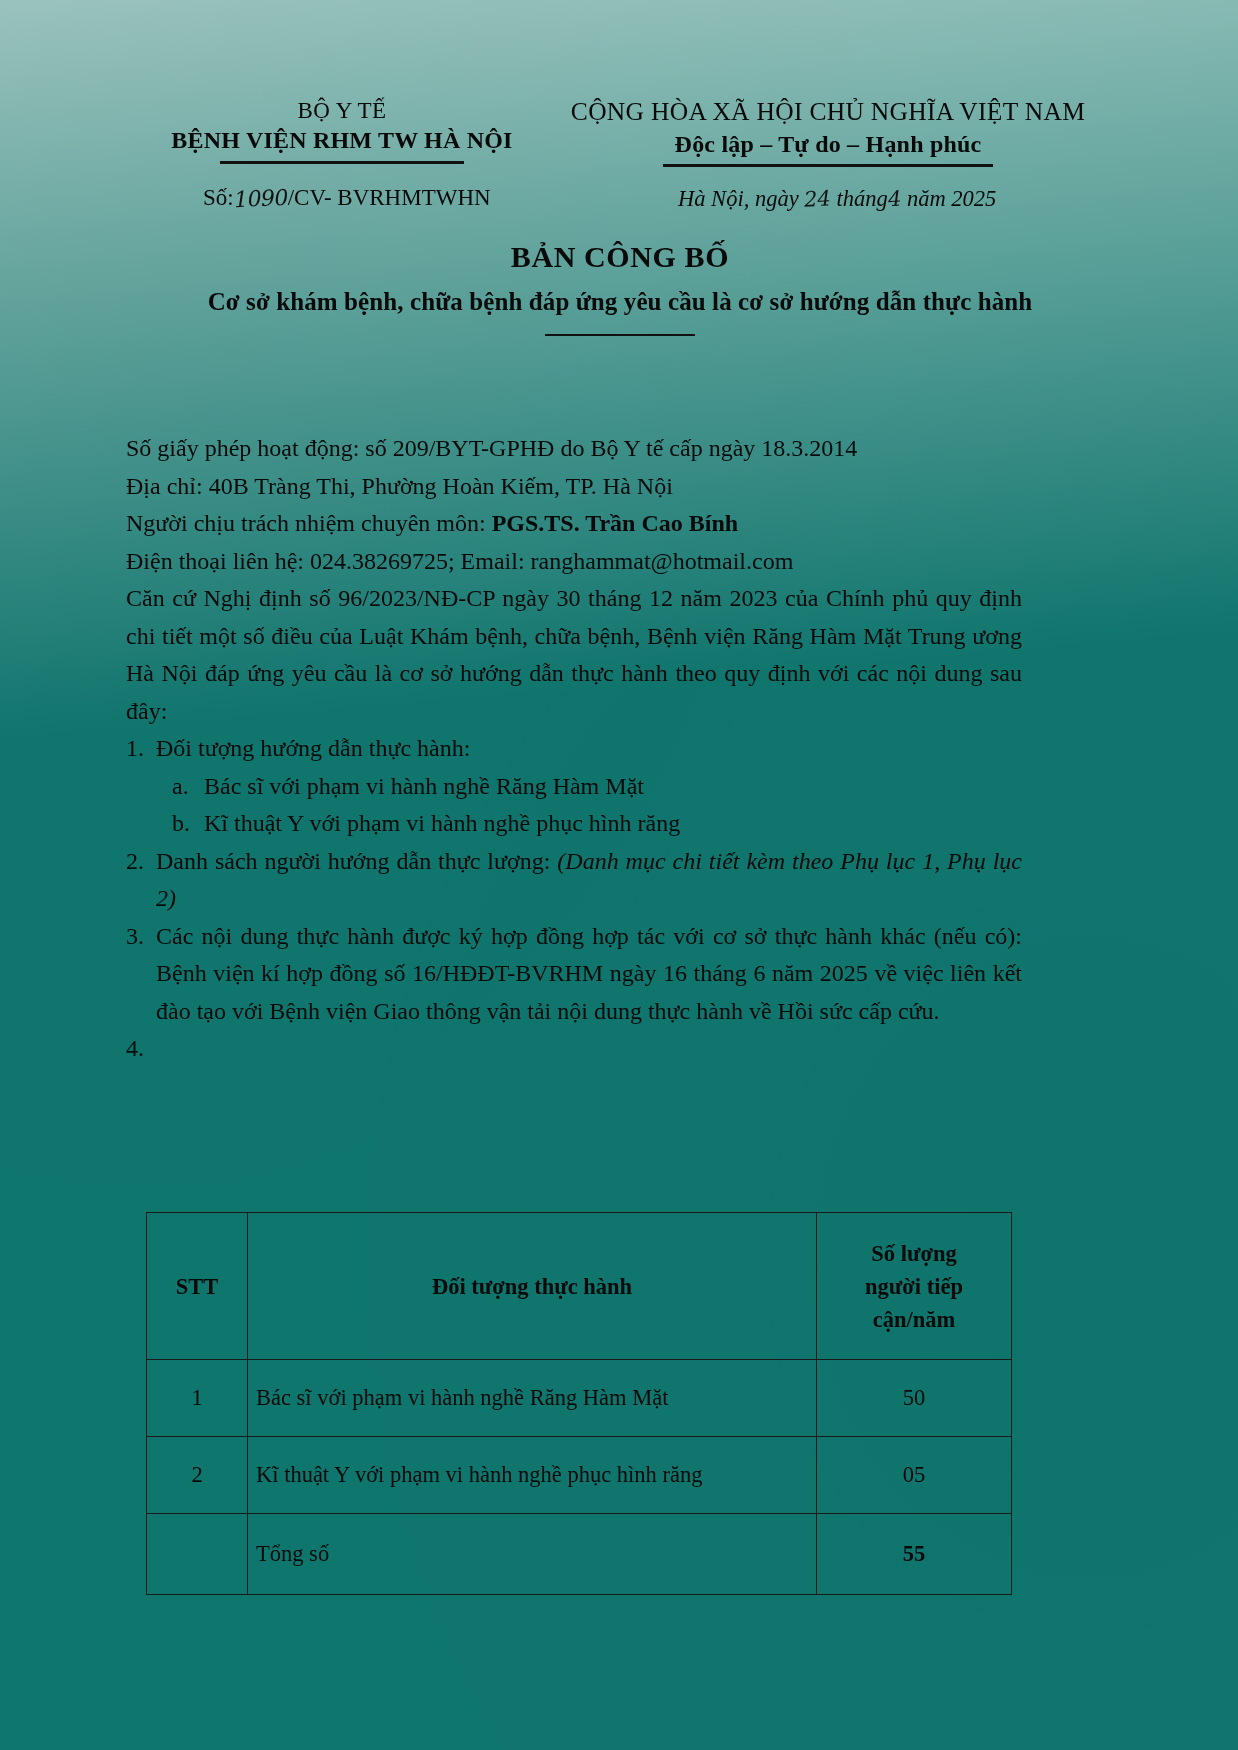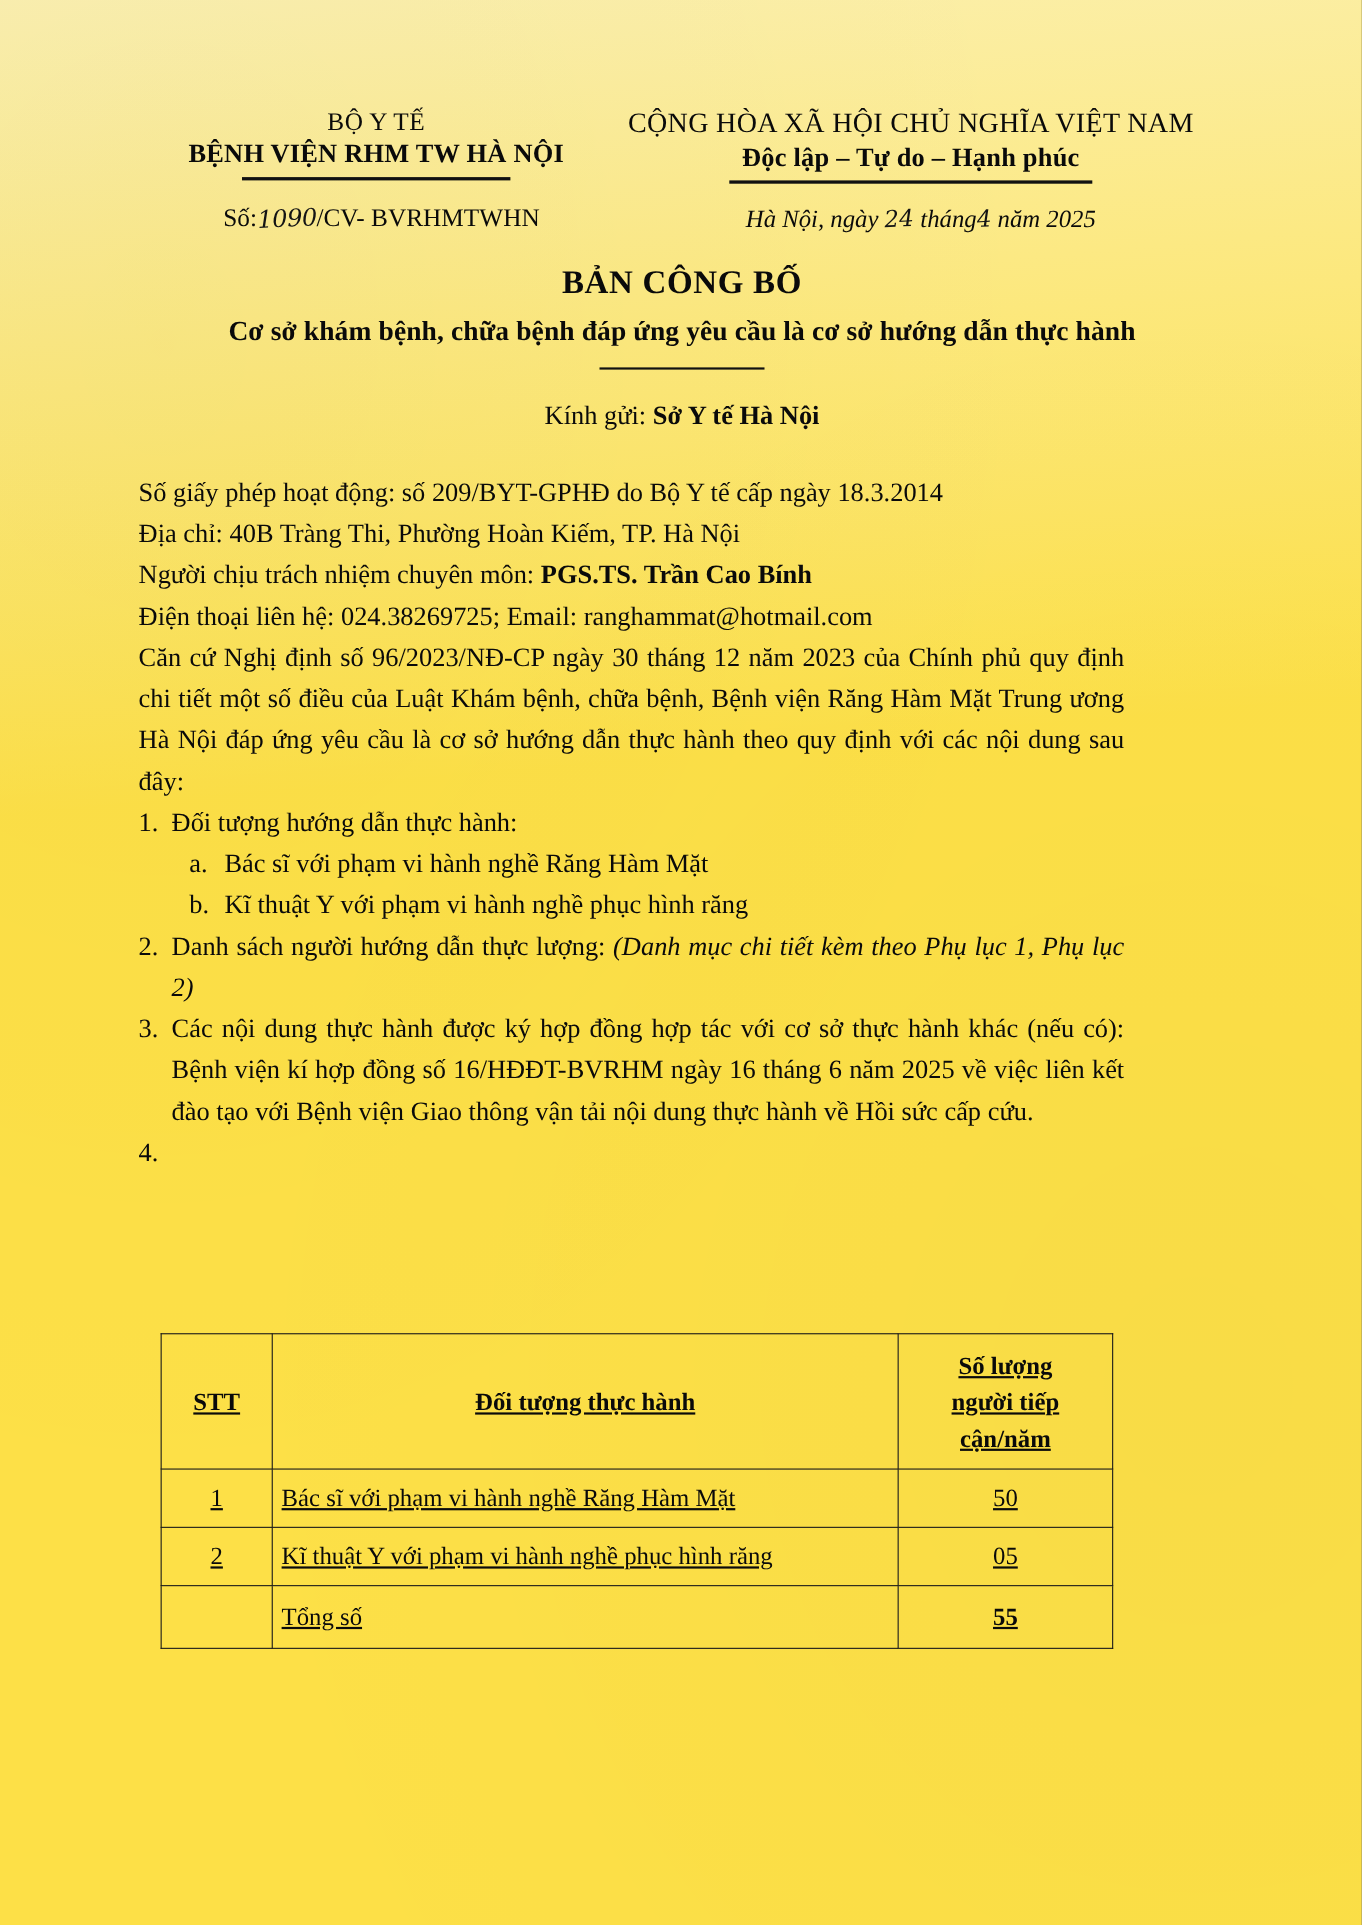--- a/index.html
+++ b/index.html
@@ -6,21 +6,21 @@
   html, body {
     margin: 0;
     padding: 0;
     background: #6e6e6e;
   }
   .page {
     position: relative;
     width: 1238px;
     height: 1750px;
     margin: 0 auto;
-    background: #fde047;
+    background: #0f766e;
     font-family: "Liberation Serif", "DejaVu Serif", serif;
     color: #0a0a0a;
     overflow: hidden;
     box-sizing: border-box;
   }
   
   .scan-tint {
     position: absolute;
     inset: 0;
     pointer-events: none;
@@ -203,23 +203,22 @@
     top: 1212px;
     width: 866px;
   }
   table.t {
     border-collapse: collapse;
     width: 100%;
     font-size: 22.5px;
   }
   table.t th, table.t td {
     border: 1.6px solid #1a1a1a;
-    padding: 4px 8px;
+    padding: 16px 8px;
     vertical-align: middle;
-    text-decoration: underline;
   }
   .c-stt { width: 84px; text-align: center; }
   .c-obj { text-align: left; }
   .c-num { width: 178px; text-align: center; }
   thead th {
     font-weight: bold;
     text-align: center;
     line-height: 33px;
     height: 114px;
   }
@@ -254,22 +253,20 @@
       <div class="docnum"><span>Số:</span><span class="hand">1090</span><span>/CV- BVRHMTWHN</span></div>
       <div class="datetext"><span>Hà Nội, ngày</span>&nbsp;<span class="hand-sm">24</span>&nbsp;<span>tháng</span><span class="hand-sm">4</span>&nbsp;<span>năm 2025</span></div>
     </div>
 
     <div class="title-block">
       <div class="title-main">BẢN CÔNG BỐ</div>
       <div class="title-sub">Cơ sở khám bệnh, chữa bệnh đáp ứng yêu cầu là cơ sở hướng dẫn thực hành</div>
       <div class="rule-title"></div>
     </div>
 
-    <div class="kinhgui"><span>Kính gửi:</span>
-      <b>Sở Y tế Hà Nội</b></div>
 
     <div class="body">
 
 
       <div class="p plain">Số giấy phép hoạt động: số 209/BYT-GPHĐ do Bộ Y tế cấp ngày 18.3.2014</div>
 
       <div class="p plain">Địa chỉ: 40B Tràng Thi, Phường Hoàn Kiếm, TP. Hà Nội</div>
 
       <div class="p plain"><span>Người chịu trách nhiệm chuyên môn:</span>
         <span class="bold">PGS.TS. Trần Cao Bính</span></div>

